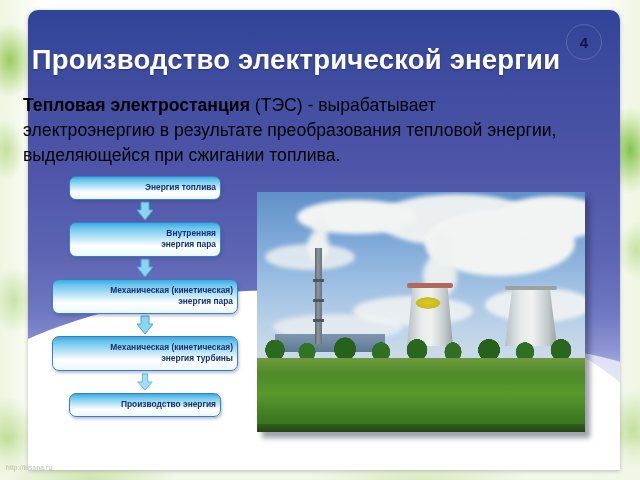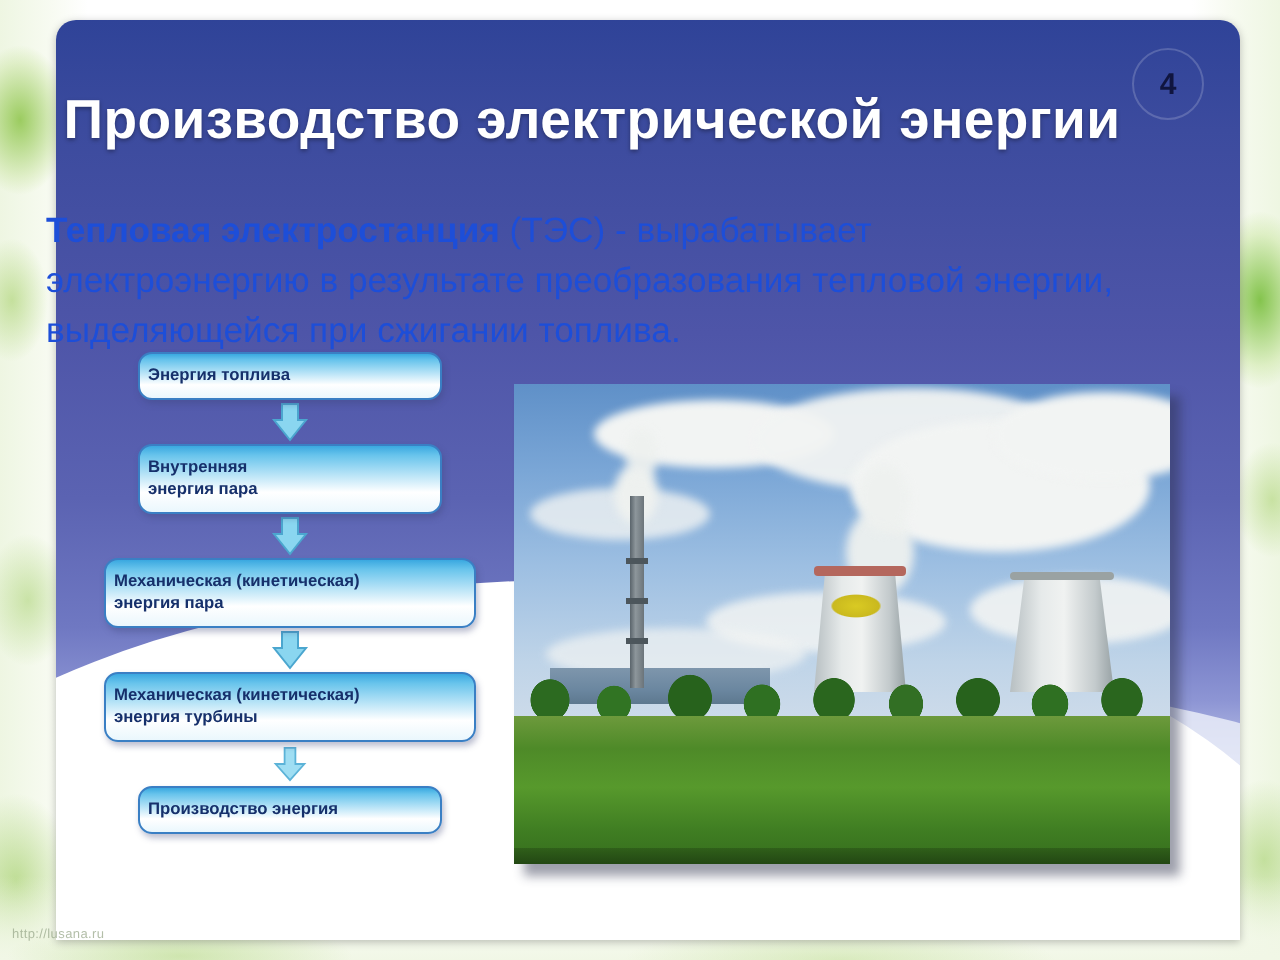--- a/index.html
+++ b/index.html
@@ -65,34 +65,34 @@
   
   #title{
     position:absolute;left:-28px;top:44px;width:648px;
     text-align:center;color:#ffffff;
     font-size:27.5px;font-weight:bold;
     letter-spacing:.2px;white-space:nowrap;
     text-shadow:0 1px 2px rgba(0,0,0,.35);
   }
   
   #body-text{
-    position:absolute;left:23px;top:103px;width:540px;
-    color:#1d4ed8;font-size:17.6px;line-height:25px;
+    position:absolute;left:23px;top:93px;width:540px;
+    color:#000000;font-size:17.6px;line-height:25px;
   }
   #body-text .lead{font-weight:bold;}
   
   #flow{
     position:absolute;left:45px;top:176px;width:200px;
   }
   .fc-box{
     position:relative;width:100%;box-sizing:border-box;
     border:1px solid #3a7fc4;border-radius:7px;
     background:linear-gradient(to bottom,#3aa8e0 0%,#68c4ec 14%,#b9e4f7 44%,#ffffff 70%,#eaf7fd 100%);
     color:#16306b;font-size:8.4px;font-weight:bold;
-    text-align:left;padding:5px 4px 6px;line-height:11px;
+    text-align:right;padding:5px 4px 6px;line-height:11px;
     box-shadow:1px 2px 3px rgba(60,70,120,.35);
   }
   .fc-arrow{
     width:100%;height:22px;display:flex;align-items:center;justify-content:center;
   }
   .fc-arrow svg{display:block;}
   
   .w1{width:152px;margin-left:24px;}
   .w2{width:152px;margin-left:24px;}
   .w3{width:186px;margin-left:7px;}

